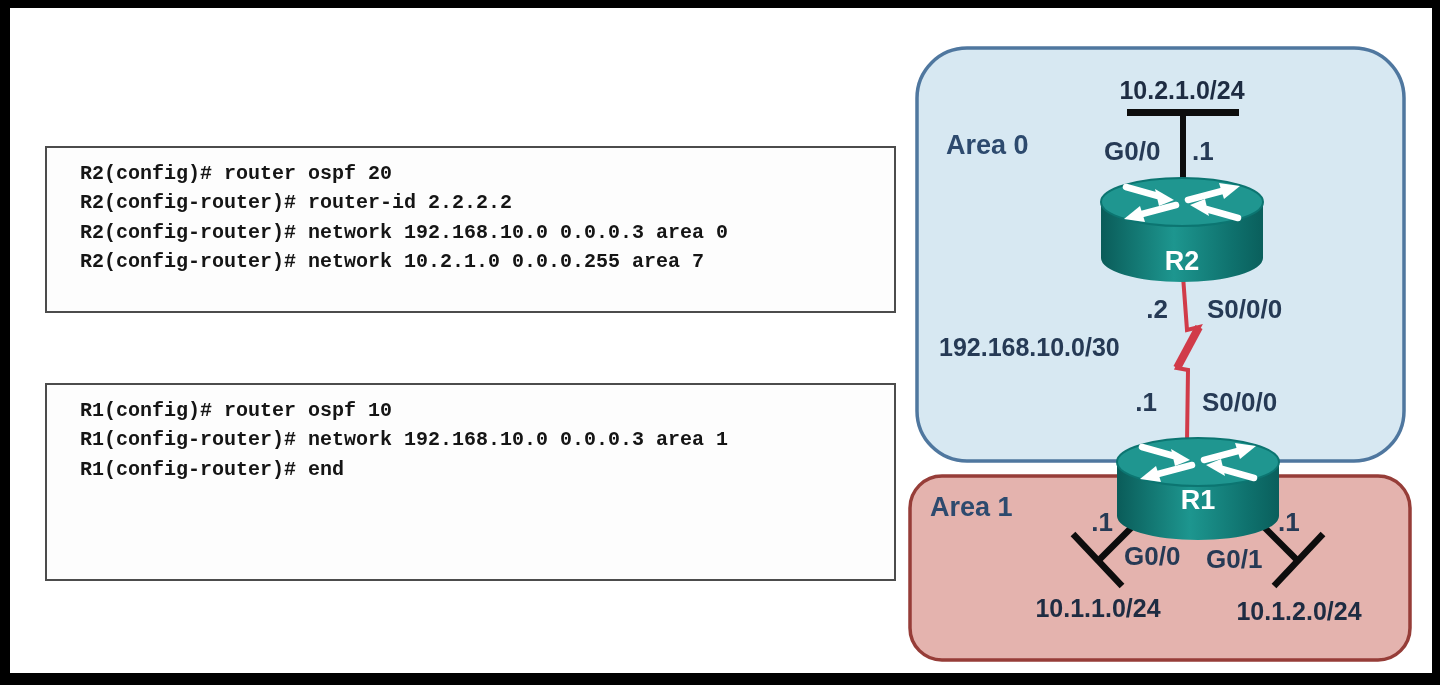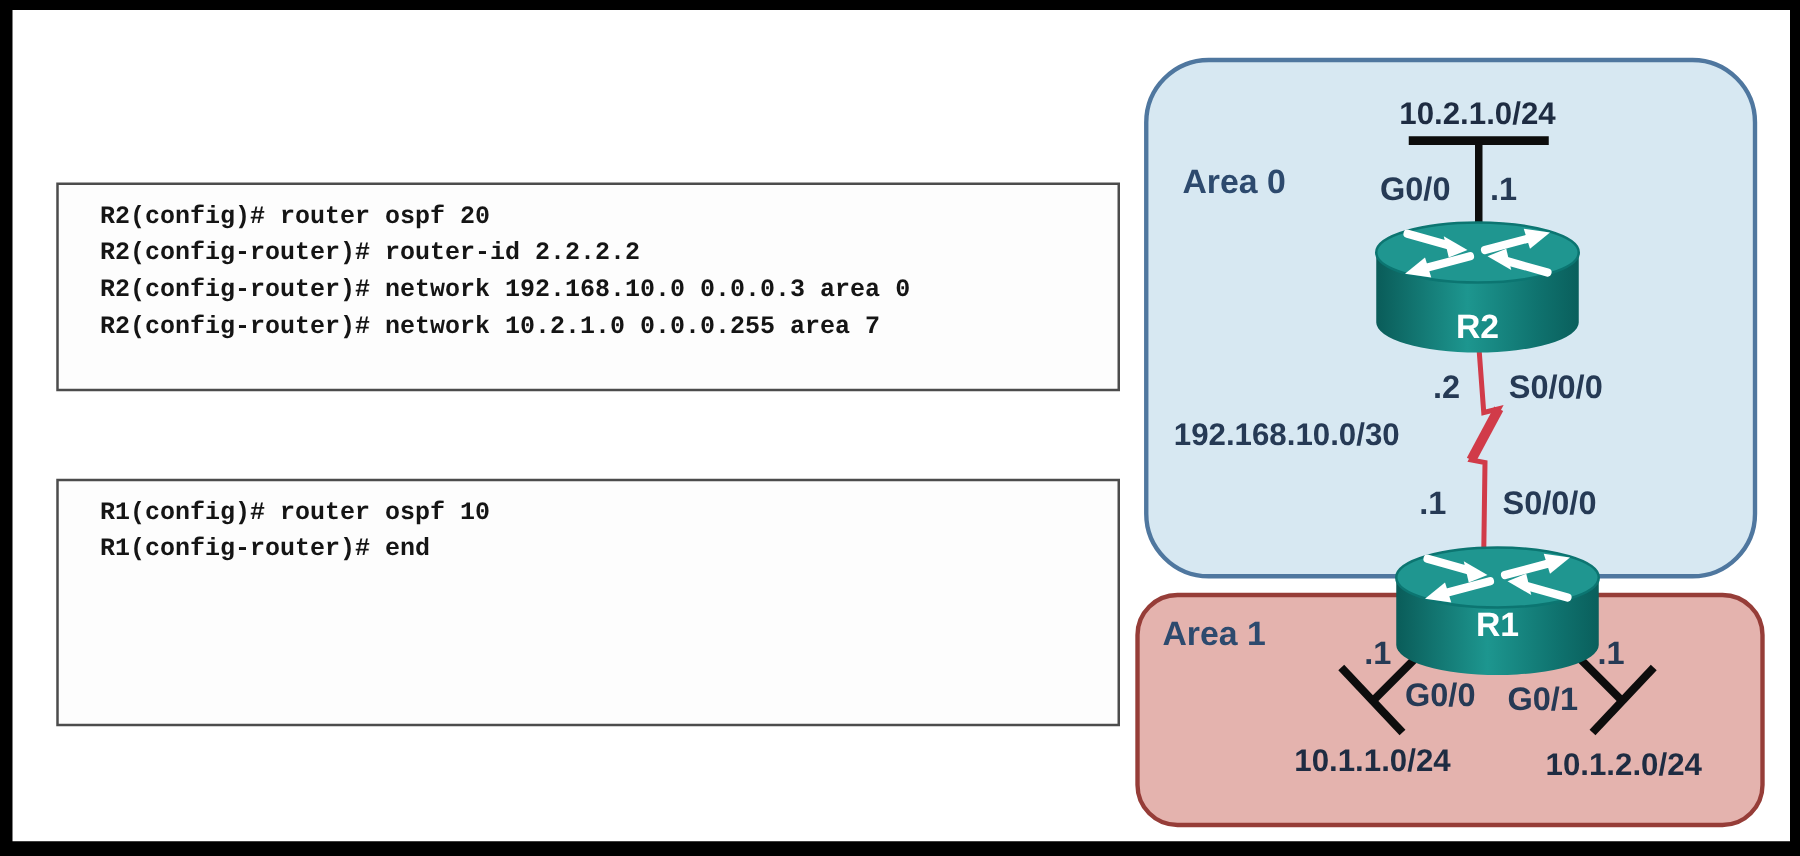--- a/index.html
+++ b/index.html
@@ -48,20 +48,21 @@
 
   <div class="console-box r2">
     <div class="console-line">R2(config)# router ospf 20</div>
     <div class="console-line">R2(config-router)# router-id 2.2.2.2</div>
     <div class="console-line">R2(config-router)# network 192.168.10.0 0.0.0.3 area 0</div>
     <div class="console-line">R2(config-router)# network 10.2.1.0 0.0.0.255 area 7</div>
   </div>
 
   <div class="console-box r1">
     <div class="console-line">R1(config)# router ospf 10</div>
+    <div class="console-line">R1(config-router)# network 192.168.10.0 0.0.0.3 area 1</div>
     <div class="console-line">R1(config-router)# end</div>
   </div>
 
   <svg width="1440" height="685" viewBox="0 0 1440 685" style="position:absolute;left:0;top:0;" xmlns="http://www.w3.org/2000/svg">
 
     <defs>
       <linearGradient id="routerBody" x1="0" y1="0" x2="1" y2="0">
         <stop offset="0" stop-color="#0a5c59"></stop>
         <stop offset="0.45" stop-color="#1d968f"></stop>
         <stop offset="0.8" stop-color="#0f726e"></stop>

